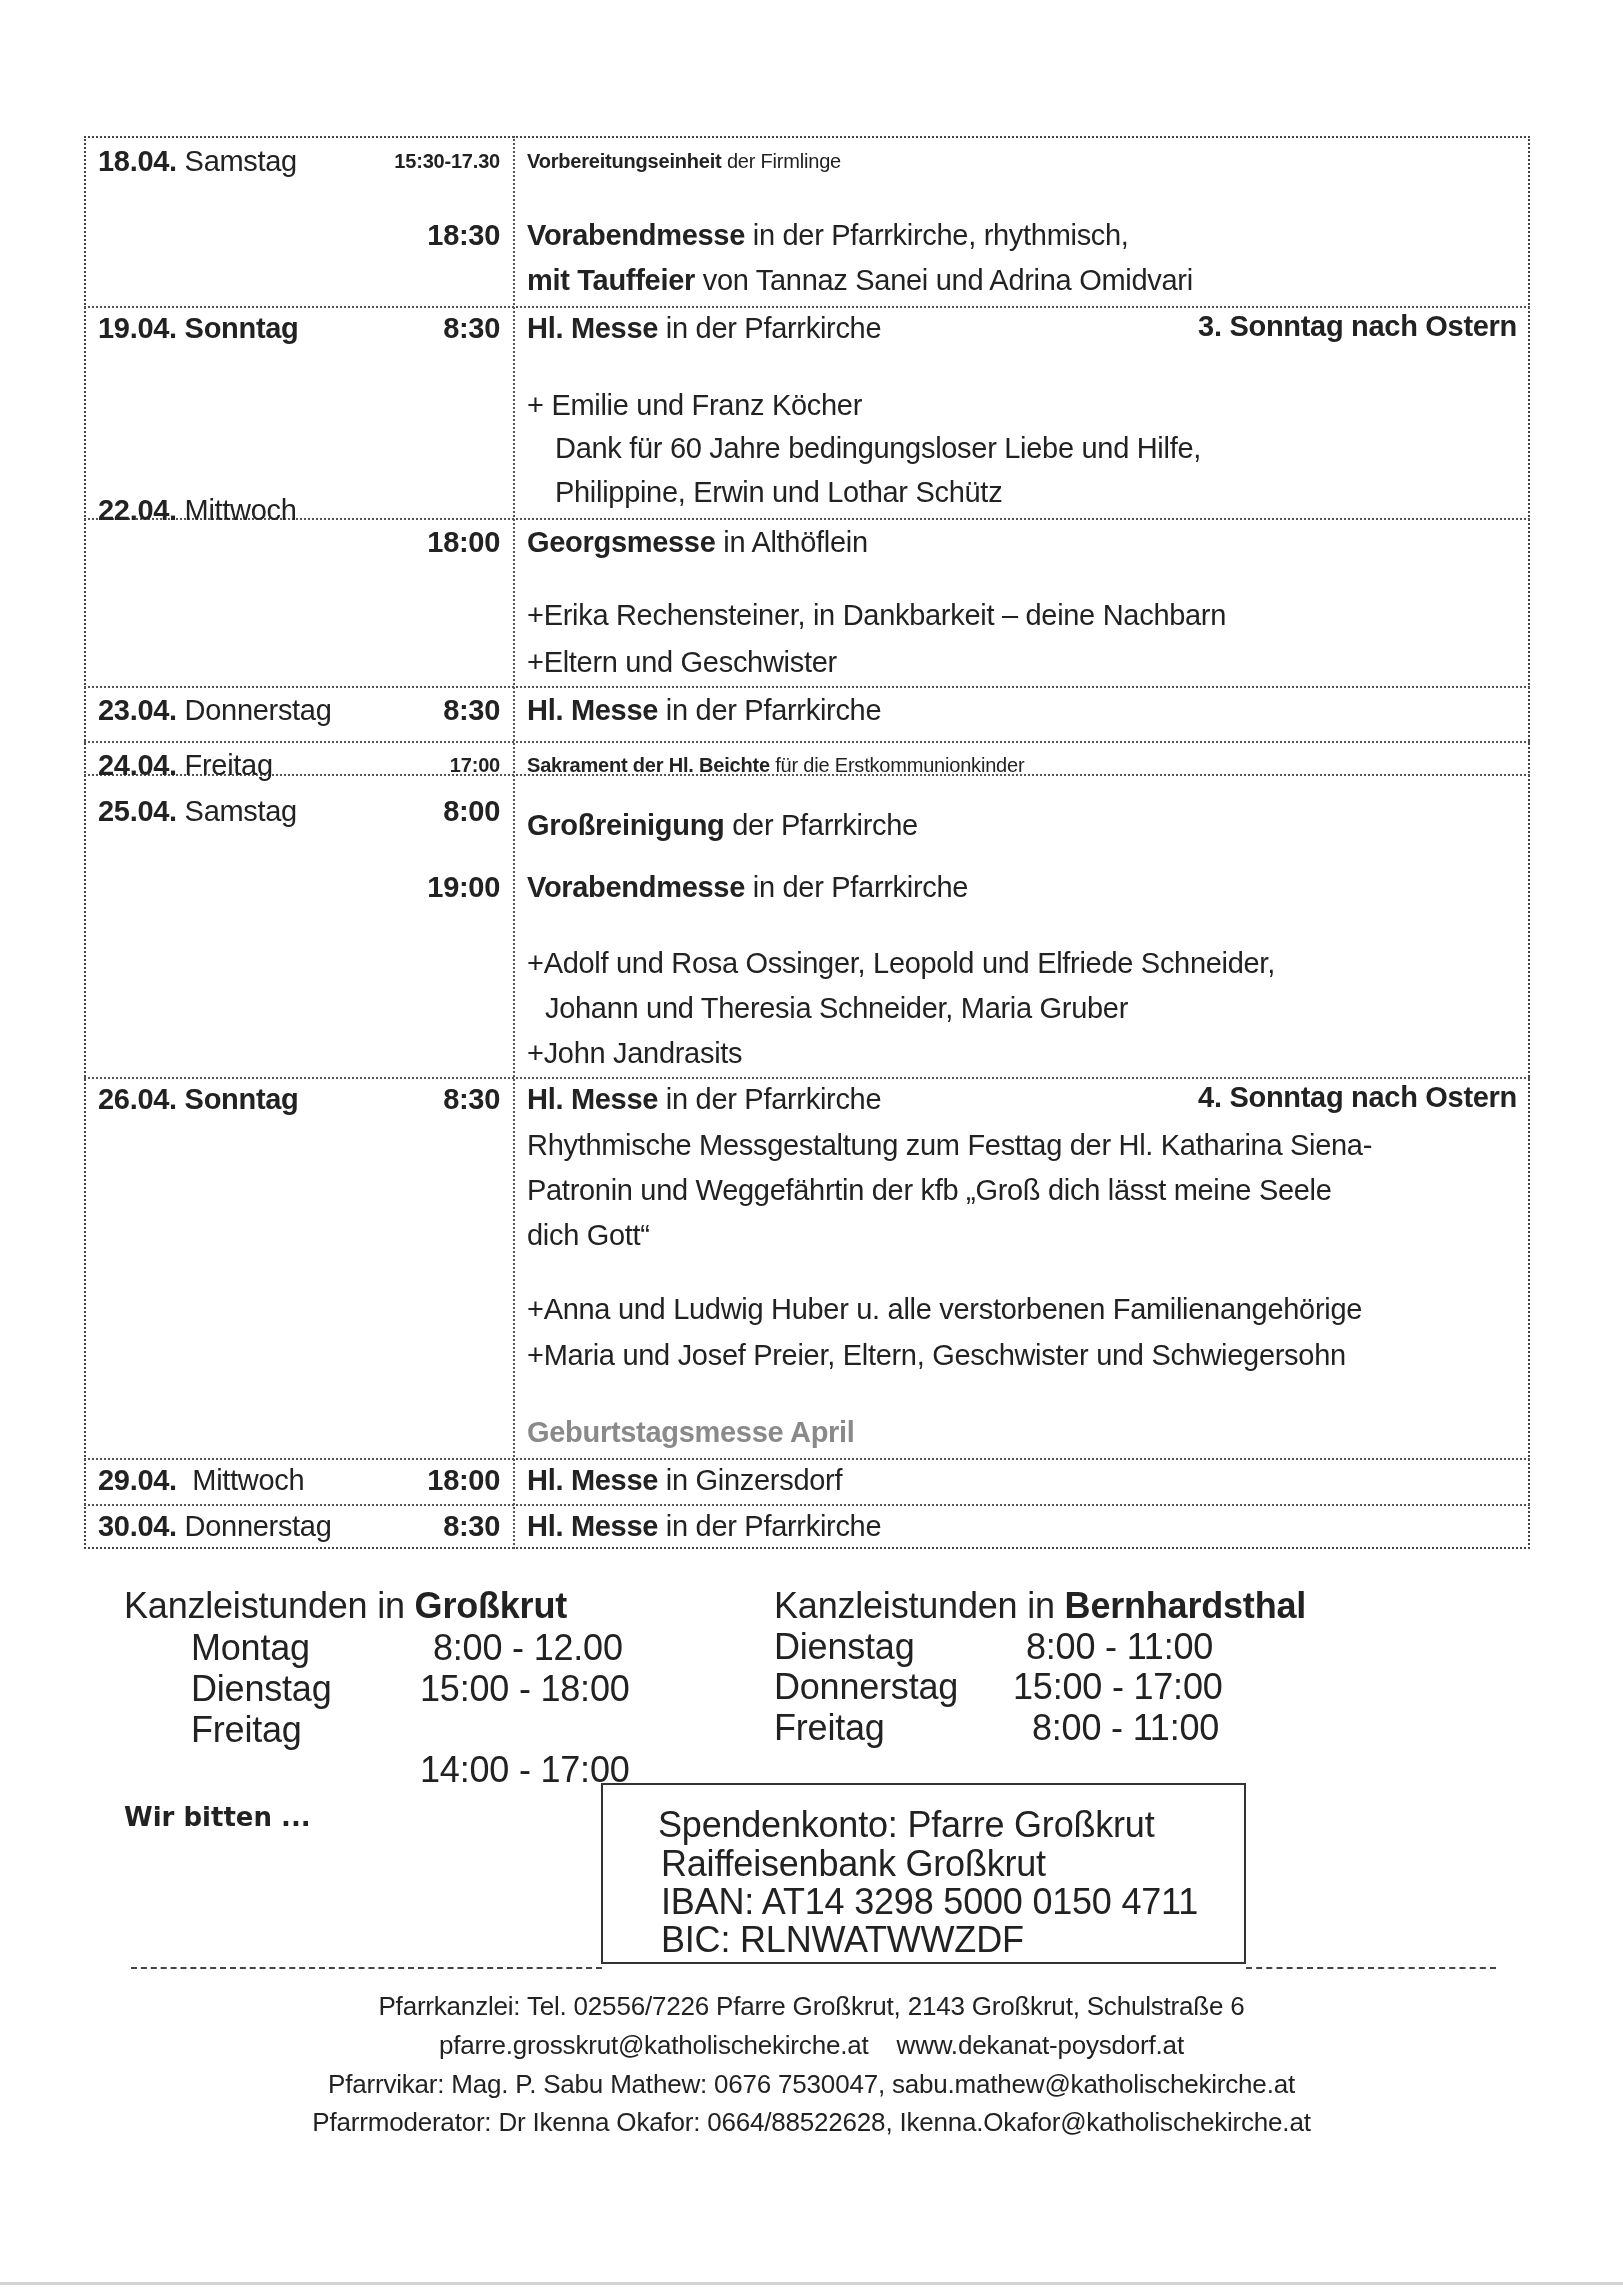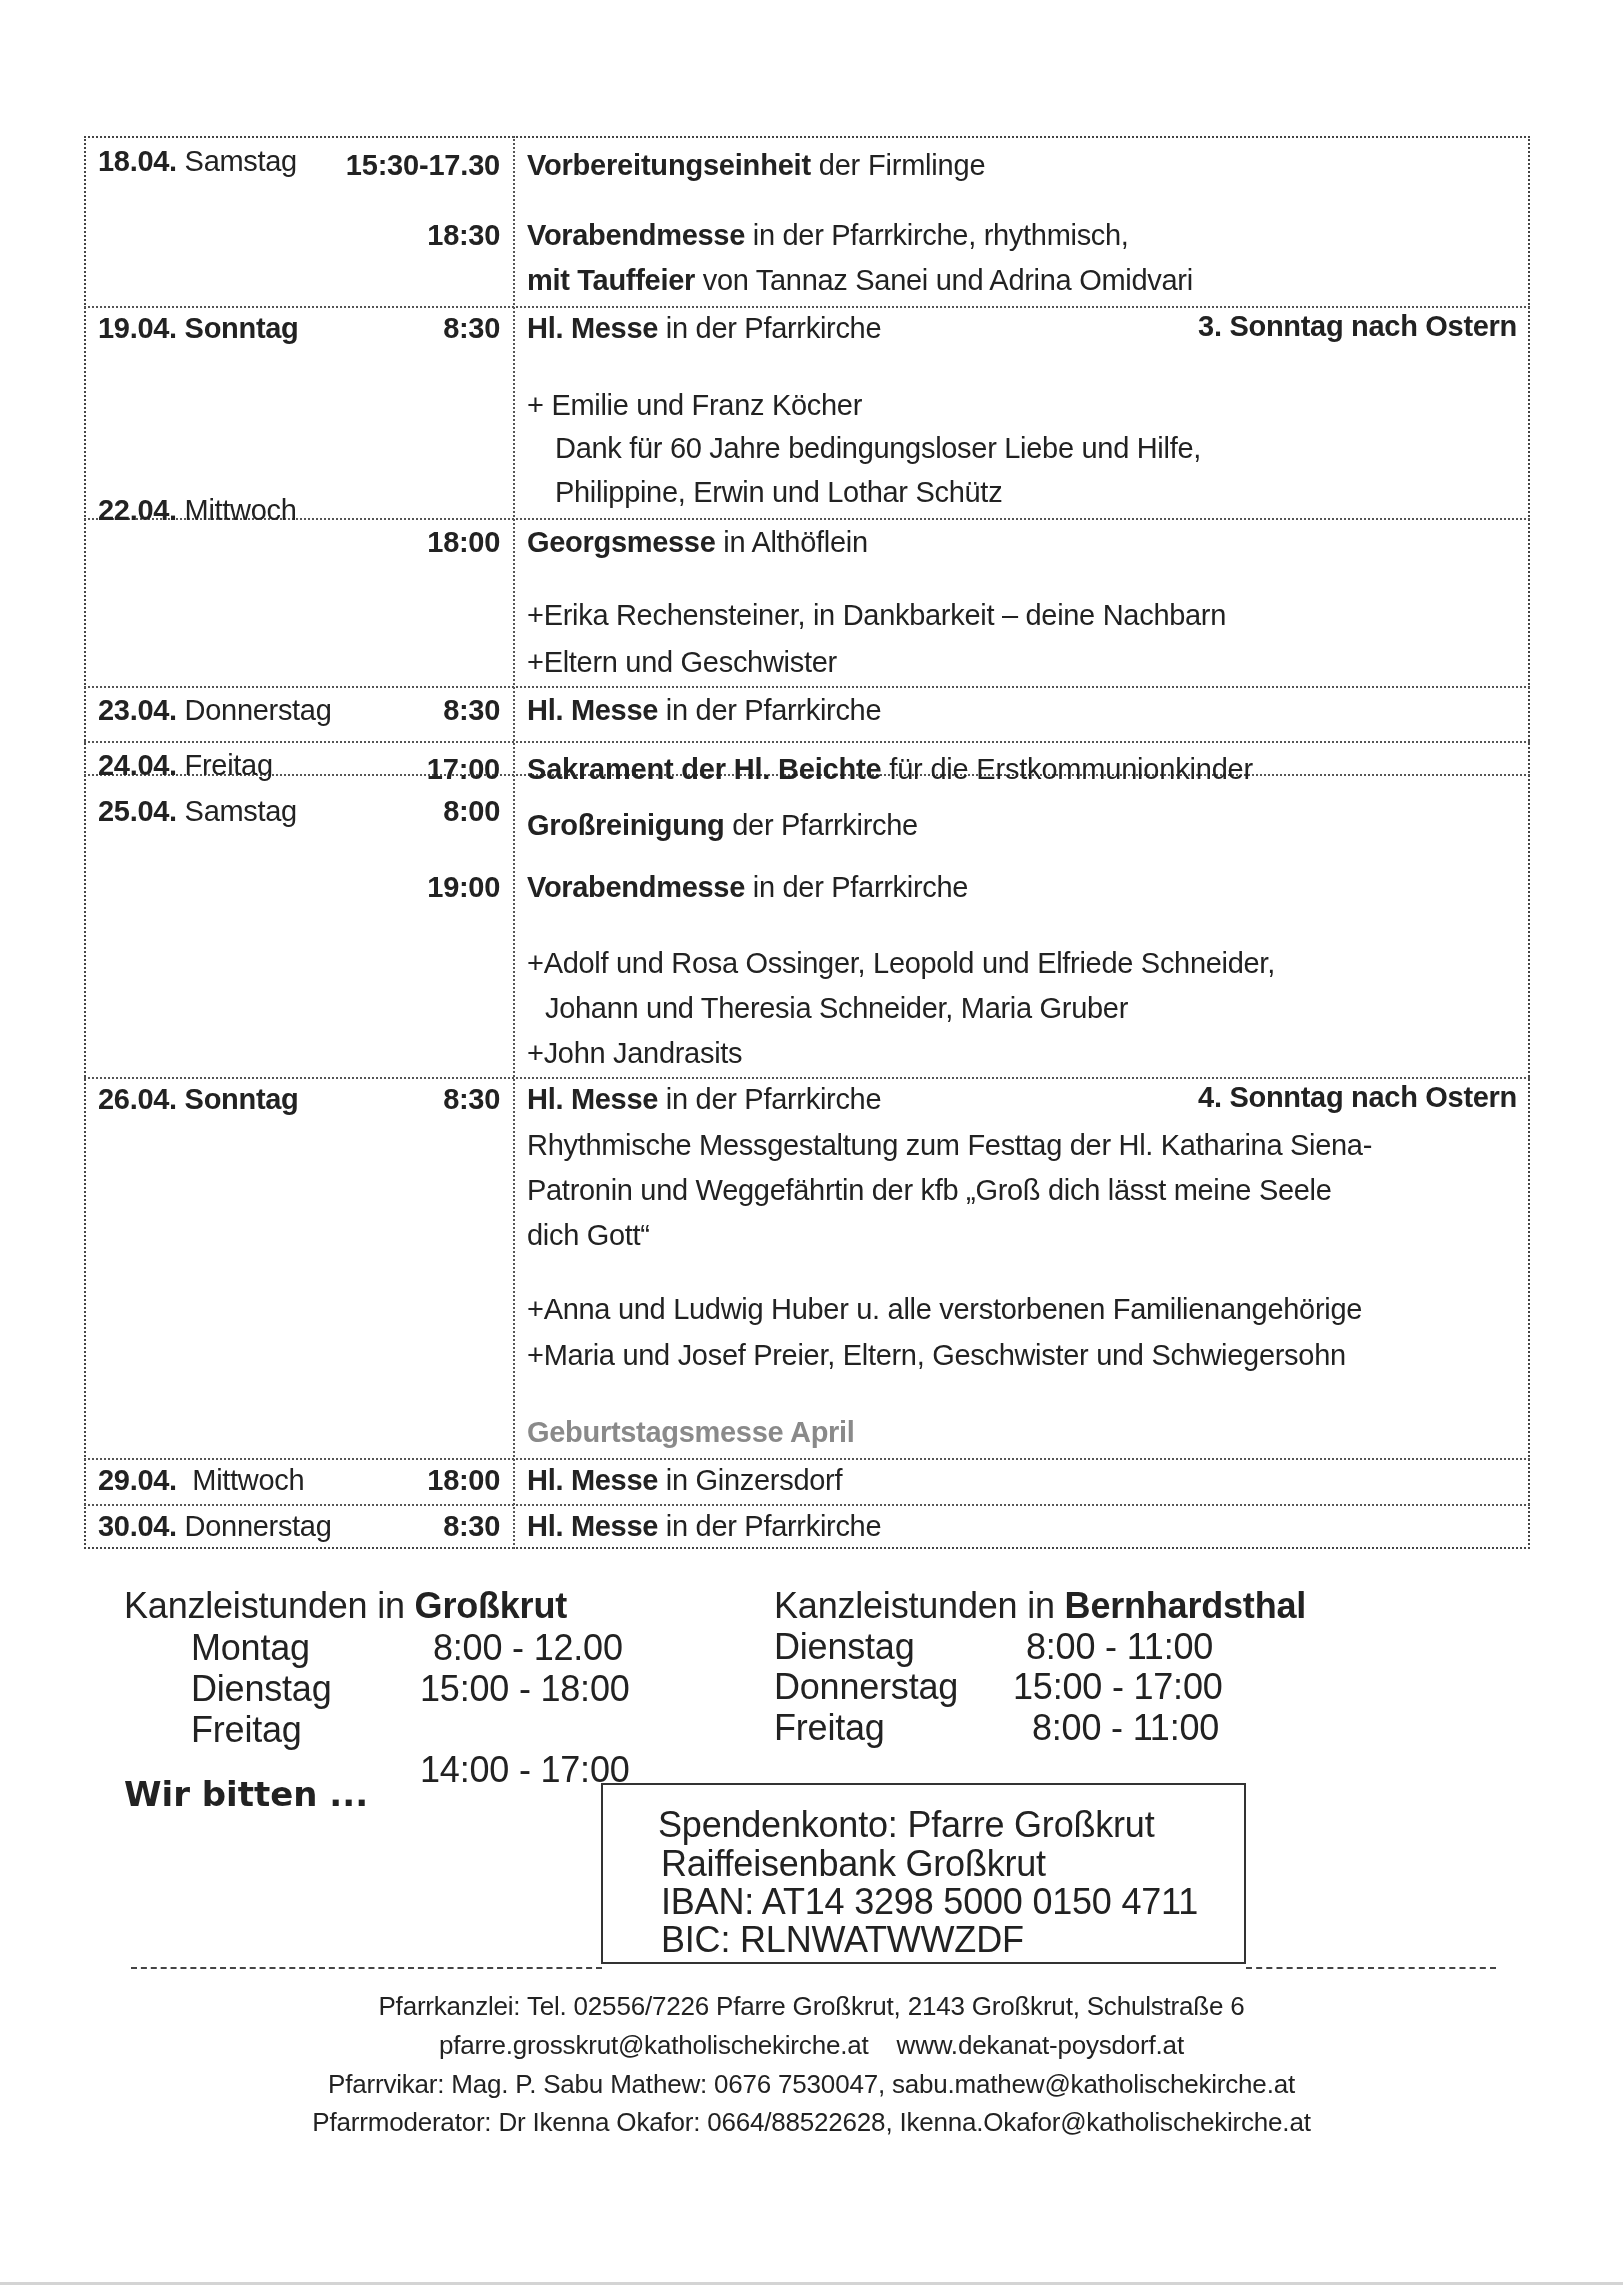--- a/index.html
+++ b/index.html
@@ -5,33 +5,33 @@
   html, body { margin: 0; padding: 0; background: #ffffff; }
   body { width: 1623px; height: 2295px; position: relative; overflow: hidden;
          font-family: "Liberation Sans", sans-serif; color: #222222; }
   .abs { position: absolute; white-space: nowrap; }
   .tbl { position: absolute; left: 84px; top: 136px; width: 1446px; height: 1413px;
          border: 2px dotted #444; box-sizing: border-box; }
   .vline { position: absolute; left: 513px; top: 136px; height: 1413px; width: 0;
            border-left: 2px dotted #555; }
   .hline { position: absolute; left: 84px; width: 1446px; height: 0; border-top: 2px dotted #555; }
   .t { font-size: 29px; letter-spacing: -0.3px; line-height: 1; }
-  .ts { font-size: 29px; letter-spacing: -0.2px; line-height: 1; }
+  .ts { font-size: 20px; letter-spacing: -0.2px; line-height: 1; }
   .b { font-weight: bold; }
   .date { left: 98px; }
   .time { right: 1123px; text-align: right; }
   .desc { left: 527px; }
   .gray { color: #8a8a8a; }
   .foot { font-size: 36px; letter-spacing: -0.2px; line-height: 1; }
   .bank { position: absolute; left: 601px; top: 1783px; width: 645px; height: 181px;
           border: 2.6px solid #333; box-sizing: border-box; background: #fff; }
   .dash { position: absolute; top: 1967px; height: 0; border-top: 2px dashed #444; }
   .contact { font-size: 26px; letter-spacing: -0.2px; line-height: 1; left: 0; width: 1623px; text-align: center; }
   .u { }
-  .wir { font-family: "DejaVu Sans", sans-serif; font-weight: bold; font-size: 34px; }
+  .wir { font-family: "DejaVu Sans", sans-serif; font-weight: bold; font-size: 26px; margin-top: 28px; }
   .scanedge { position: absolute; left: 0; top: 2282px; width: 1623px; height: 2.6px; background: #d4d4d4; }
 </style>
 </head>
 <body>
 
 <div class="tbl"></div>
 <div class="vline"></div>
 <div class="hline" style="top:306px"></div>
 <div class="hline" style="top:518px"></div>
 <div class="hline" style="top:686px"></div>

